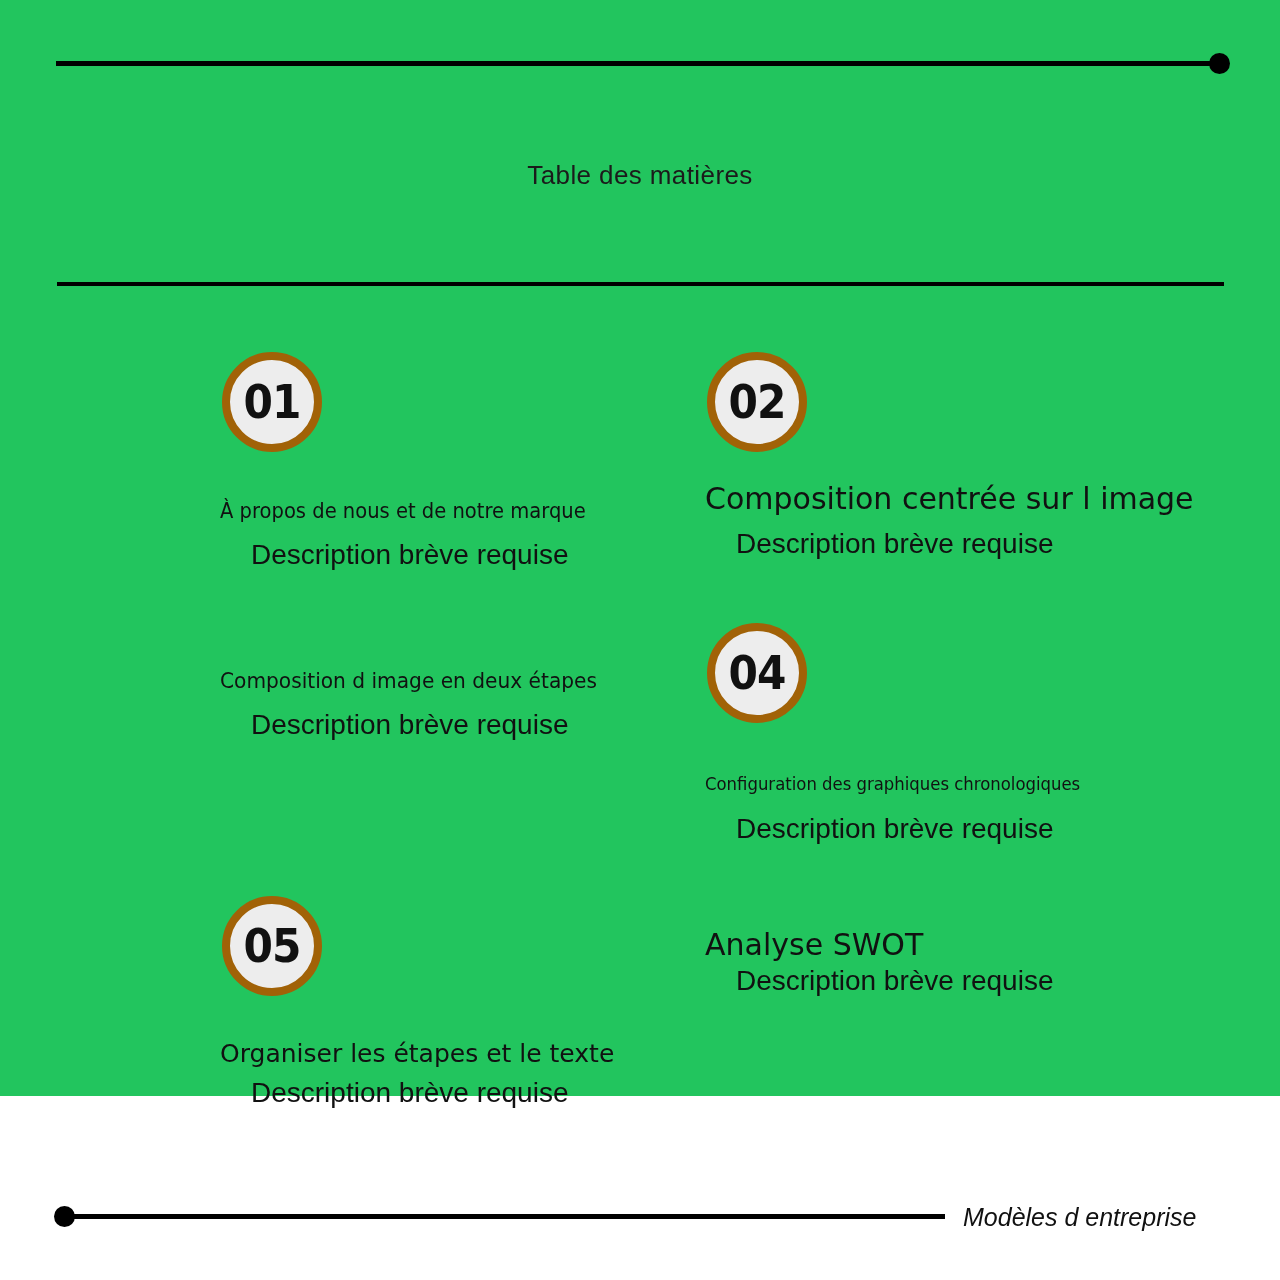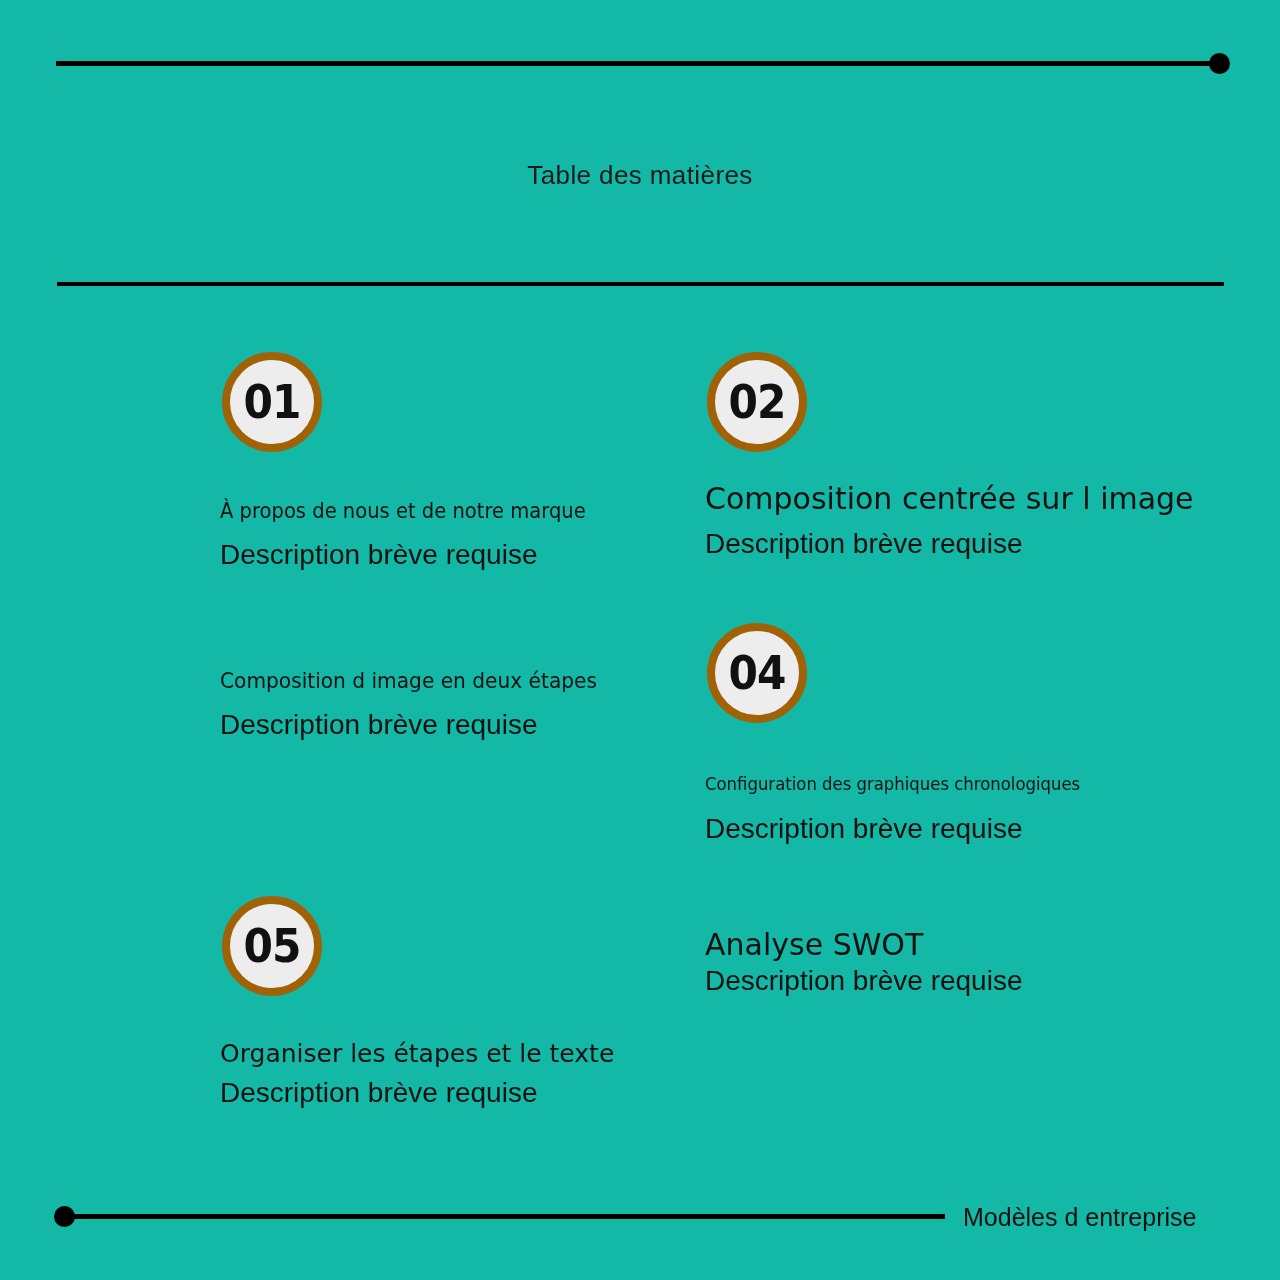--- a/index.html
+++ b/index.html
@@ -11,22 +11,22 @@
     width: 1280px;
     height: 1280px;
     font-family: "DejaVu Sans", sans-serif;
     color: #111111;
     overflow: hidden;
   }
 
   .page {
     position: relative;
     width: 1280px;
-    height: 1280px;
-    background: #14b8a6;
+    height: 1096px;
+    background: #22c55e;
   }
 
   
   .top-rule {
     position: absolute;
     left: 56px;
     top: 61px;
     width: 1164px;
     height: 5px;
     background: #000000;
@@ -110,20 +110,21 @@
     color: #111111;
     white-space: nowrap;
     line-height: 1.1;
   }
   .item-desc {
     font-family: "Liberation Sans", sans-serif;
     font-size: 28px;
     color: #111111;
     white-space: nowrap;
     line-height: 1.15;
+    margin-left: 31px;
   }
 
   
   .toc-item[data-idx="0"] .item-title { font-size: 21px; transform: scaleX(0.93); transform-origin: left center; margin-top: 48px; }
   .toc-item[data-idx="1"] .item-title { font-size: 30px; margin-top: 30px; }
   .toc-item[data-idx="2"] .item-title { font-size: 21px; transform: scaleX(0.96); transform-origin: left center; margin-top: 47px; }
   .toc-item[data-idx="3"] .item-title { font-size: 17px; transform: scaleX(0.97); transform-origin: left center; margin-top: 52px; }
   .toc-item[data-idx="4"] .item-title { font-size: 25px; margin-top: 44px; }
   .toc-item[data-idx="5"] .item-title { font-size: 30px; margin-top: 32px; }
 
@@ -153,20 +154,21 @@
     background: #000000;
   }
   .footer-text {
     position: absolute;
     left: 963px;
     top: 1203px;
     font-family: "Liberation Sans", sans-serif;
     font-size: 25px;
     color: #111111;
     white-space: nowrap;
+    font-style: italic;
   }
 </style>
 </head>
 <body>
 
 <div class="page">
 
   <div class="top-rule"></div>
   <div class="top-rule-dot"></div>
 

